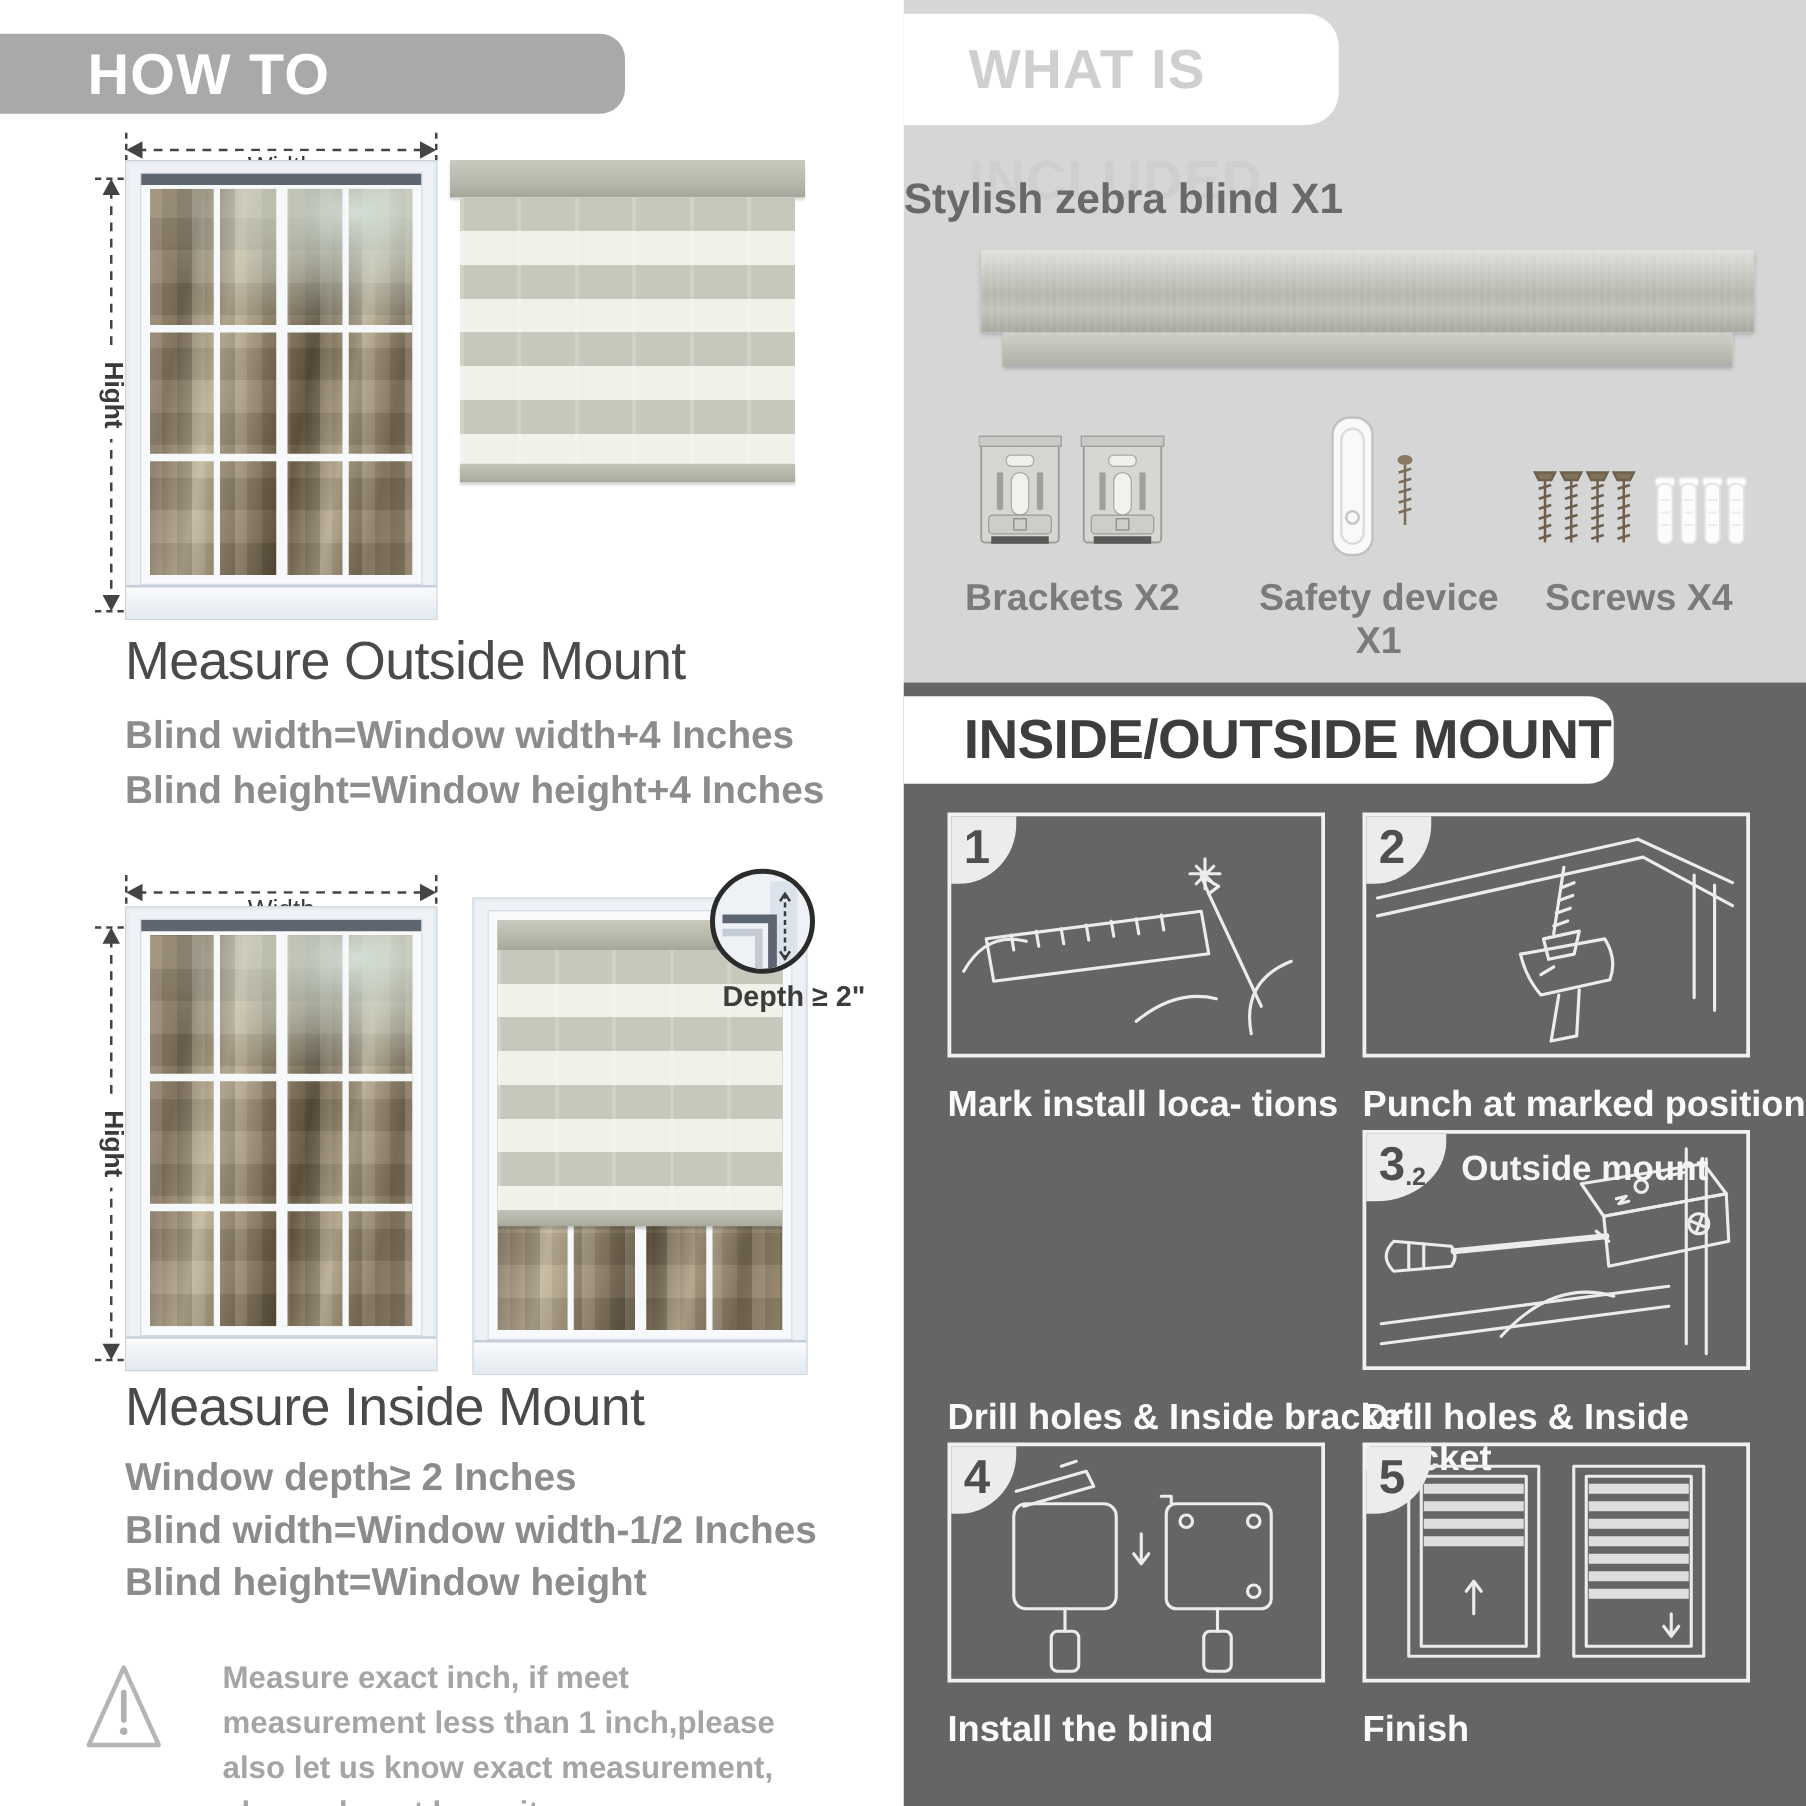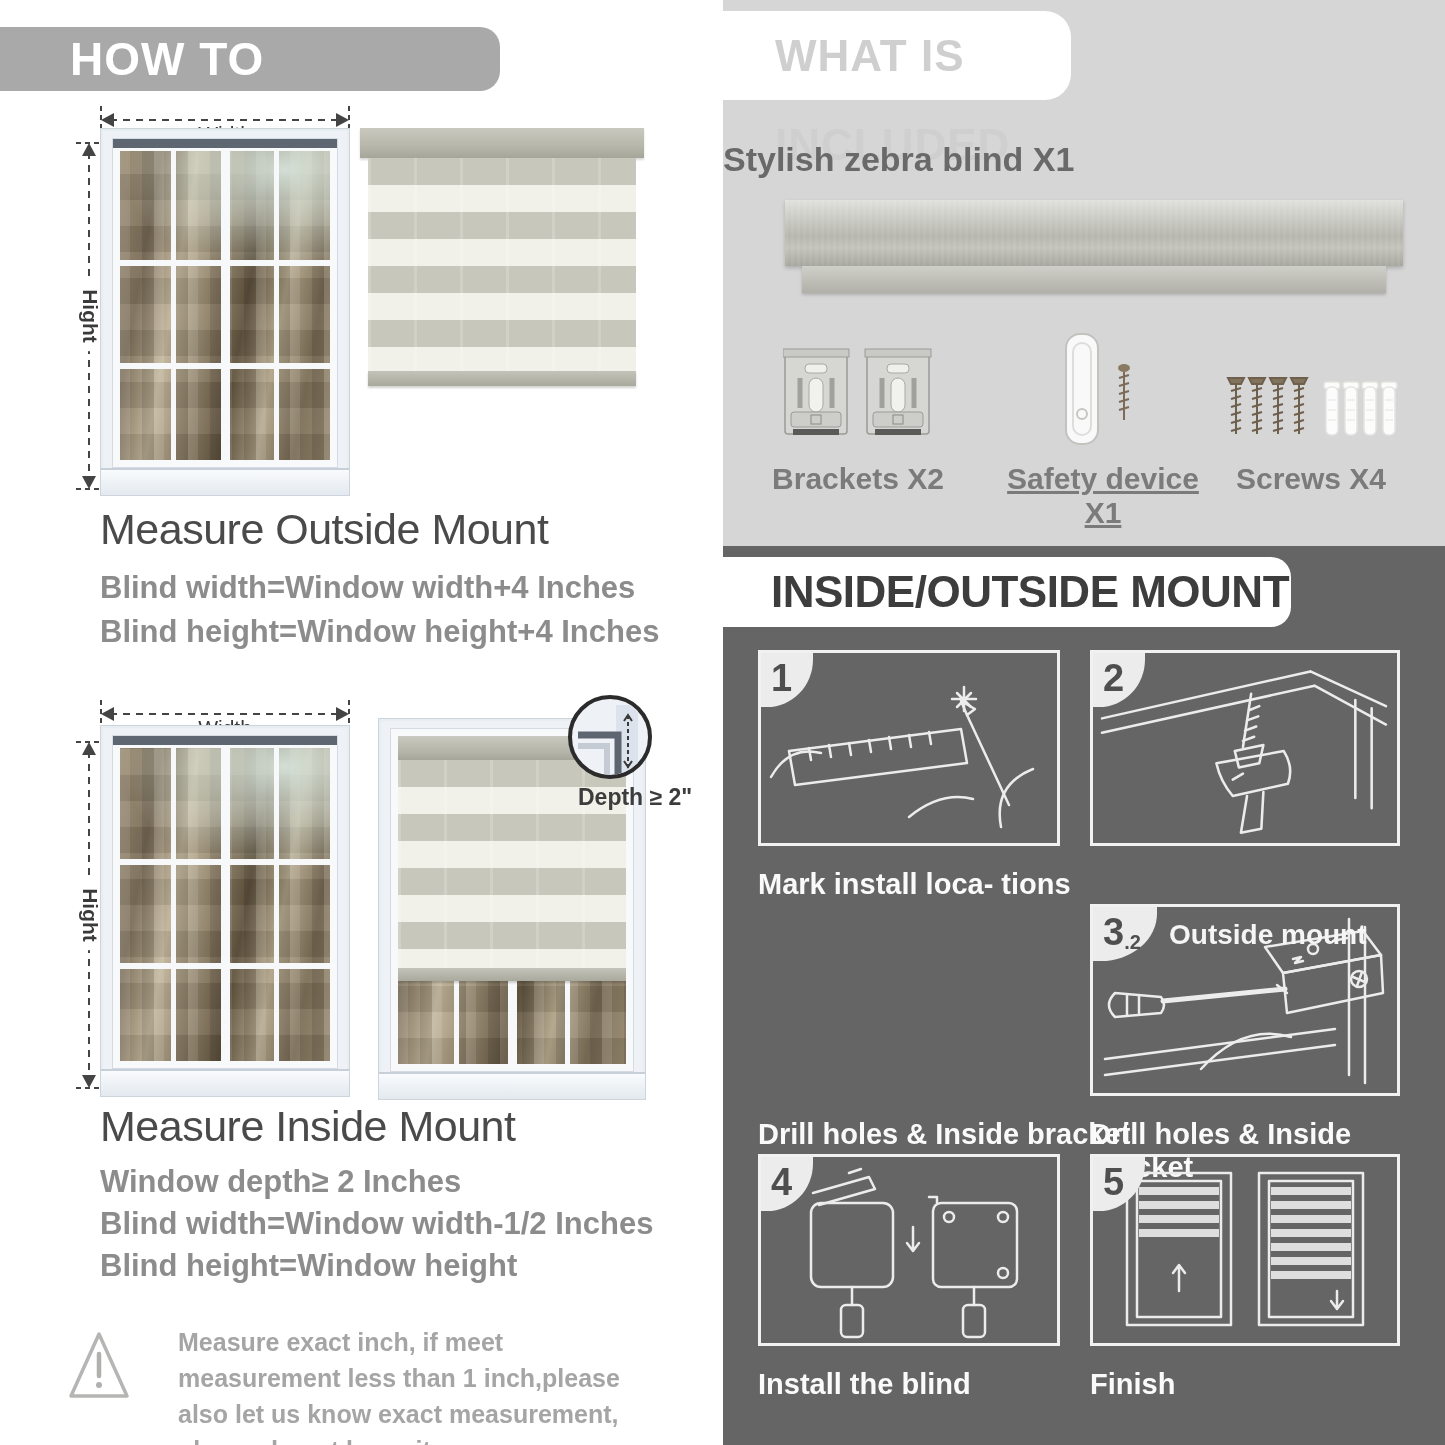--- a/index.html
+++ b/index.html
@@ -304,21 +304,21 @@
         </g>
       <g transform="translate(157,6)">
           <rect x="-2" y="0" width="16" height="7" rx="3"></rect>
           <rect x="0" y="5" width="12" height="48" rx="5"></rect>
           <path d="M2,18 h8 M2,28 h8 M2,38 h8" stroke="#ececea" fill="none"></path>
         </g>
     </g>
   </svg>
 
   <div class="item-label" style="left:40px;top:462px;width:190px;">Brackets X2</div>
-  <div class="item-label" style="left:262px;top:462px;width:236px;text-decoration:underline;">Safety device X1</div>
+  <div class="item-label" style="left:262px;top:462px;width:236px;">Safety device X1</div>
   <div class="item-label" style="left:498px;top:462px;width:180px;">Screws X4</div>
 </div>
 
 <div class="abs panel-dark">
   <div class="mount-banner">INSIDE/OUTSIDE MOUNT</div>
 
   <div class="step-box" style="left:35px;top:104px;width:302px;height:196px;">
     <svg class="step-art" viewBox="0 0 296 186" stroke="#ececec" fill="none" stroke-width="2.5" stroke-linecap="round" stroke-linejoin="round">
       <path d="M28,96 L200,74 L206,108 L34,130 Z"></path>
       <path d="M48,93 l2,12 M68,90 l2,12 M88,88 l2,12 M108,85 l2,12 M128,82 l2,12 M148,80 l2,12 M168,77 l2,12"></path>
@@ -345,20 +345,21 @@
       <path d="M138,96 L166,90 L162,108 L142,112 Z"></path>
       <path d="M120,108 L186,96 Q196,112 190,128 L136,140 Q124,126 120,108 Z"></path>
       <path d="M150,140 L144,176 L164,172 L166,136"></path>
       <path d="M146,118 l-10,6"></path>
     </svg>
     <div class="step-badge">
       <span class="step-num">2</span><span class="step-sub"></span>
     </div>
     <span class="step-title"></span>
   </div>
+  <div class="step-caption" style="left:367px;top:306px;">Punch at  marked position</div>
 
   <div class="step-caption" style="left:35px;top:556px;">Drill holes &amp;  Inside bracket</div>
 
   <div class="step-box" style="left:367px;top:358px;width:310px;height:192px;">
     <svg class="step-art" viewBox="0 0 296 186" stroke="#ececec" fill="none" stroke-width="2.5" stroke-linecap="round" stroke-linejoin="round">
       <path d="M252,12 V168 M268,20 V176"></path>
       <path d="M8,152 L238,122 M8,168 L238,138"></path>
       <path d="M168,40 L266,24 L284,48 L186,66 Z"></path>
       <circle cx="216" cy="42" r="5"></circle>
       <path d="M236,34 l14,-3"></path>

